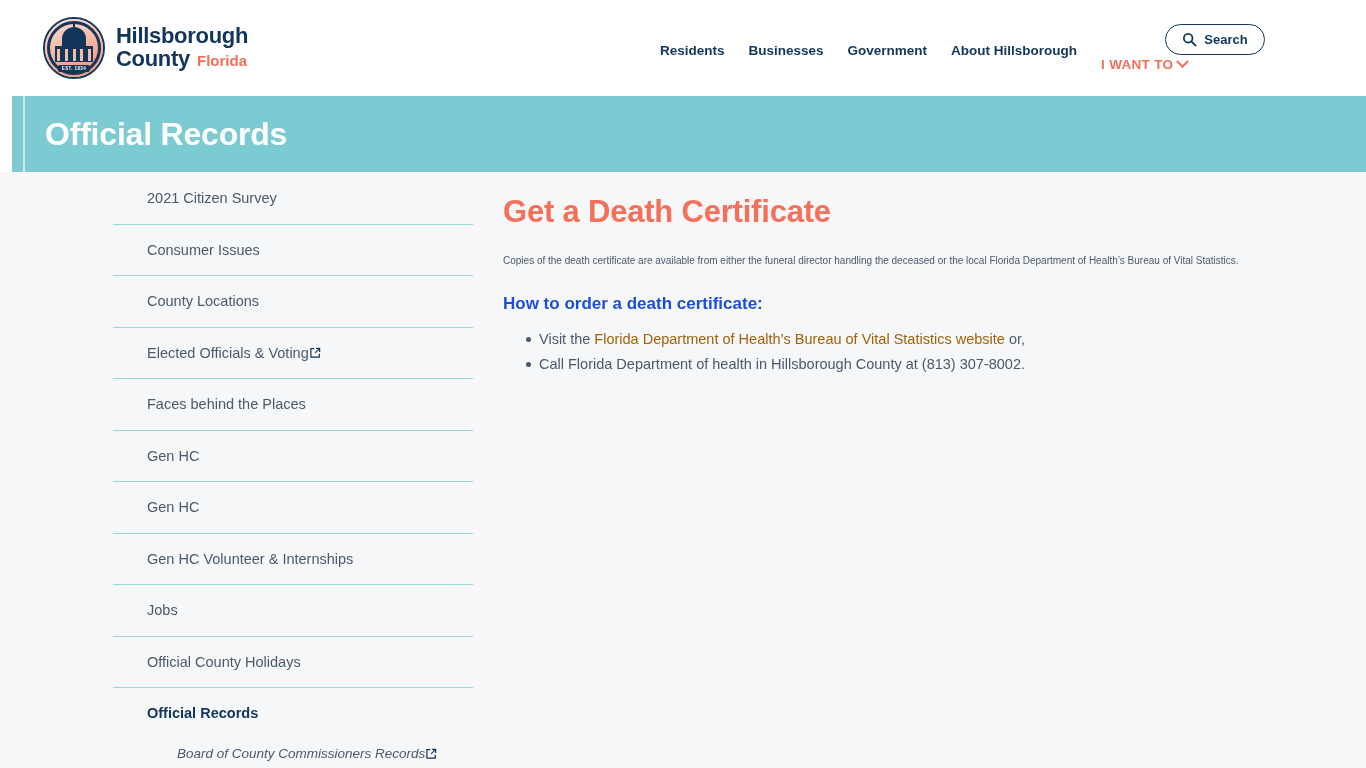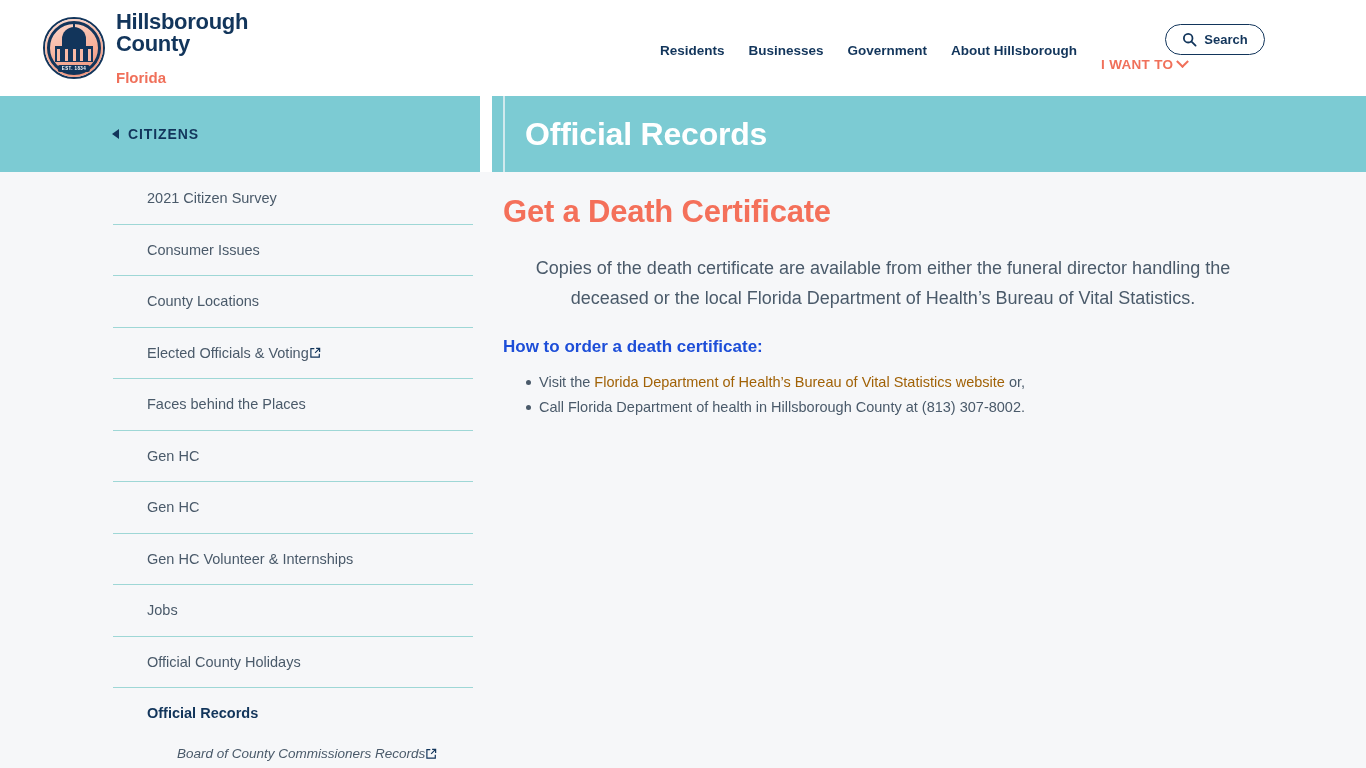--- a/index.html
+++ b/index.html
@@ -99,21 +99,21 @@
     white-space: nowrap;
     font-weight: bold;
   }
   .logo-text { line-height: 1.03; }
   .logo-l1 {
     font-size: 22px;
     font-weight: bold;
     color: #12355b;
     letter-spacing: -0.3px;
   }
-  .logo-l2 { display: flex; align-items: baseline; gap: 14px; flex-direction: column; }
+  .logo-l2 { display: flex; align-items: baseline; gap: 7px; }
   .logo-l2 .county {
     font-size: 22px;
     font-weight: bold;
     color: #12355b;
     letter-spacing: -0.3px;
   }
   .logo-l2 .florida {
     font-size: 15px;
     font-weight: bold;
     color: #f0705a;
@@ -275,26 +275,25 @@
     padding-top: 22px;
   }
   h1.main-h {
     font-size: 31px;
     font-weight: bold;
     color: #f4705a;
     letter-spacing: -0.2px;
     margin-bottom: 23px;
   }
   p.intro {
-    font-size: 18px;
+    font-size: 10px;
     color: #4a5a6a;
     line-height: 1.68;
     max-width: 760px;
     margin-bottom: 24px;
-    text-align: center;
   }
   h2.sub-h {
     font-size: 17px;
     font-weight: bold;
     color: #1d4ed8;
     margin-bottom: 13px;
   }
   ul.steps { list-style: none; }
   ul.steps li {
     font-size: 14.5px;
@@ -359,26 +358,20 @@
   <div class="search-btn">
     <svg class="mag" width="15" height="15" viewBox="0 0 16 16">
       <circle cx="6.6" cy="6.6" r="4.6" fill="none" stroke="#12355b" stroke-width="1.9"></circle>
       <line x1="10.2" y1="10.2" x2="14.5" y2="14.5" stroke="#12355b" stroke-width="1.9" stroke-linecap="round"></line>
     </svg>
     <span>Search</span>
   </div>
 </div>
 
 <div class="banner">
-  <div class="banner-left">
-    <div class="citizens">
-      <span class="tri-left"></span>
-      <span>CITIZENS</span>
-    </div>
-  </div>
   <div class="banner-gap"></div>
   <div class="banner-right">
     <div class="page-title">Official Records</div>
   </div>
 </div>
 
 <div class="body-area">
 
   <nav class="sidebar" id="sidebar">
       <div class="side-item">

